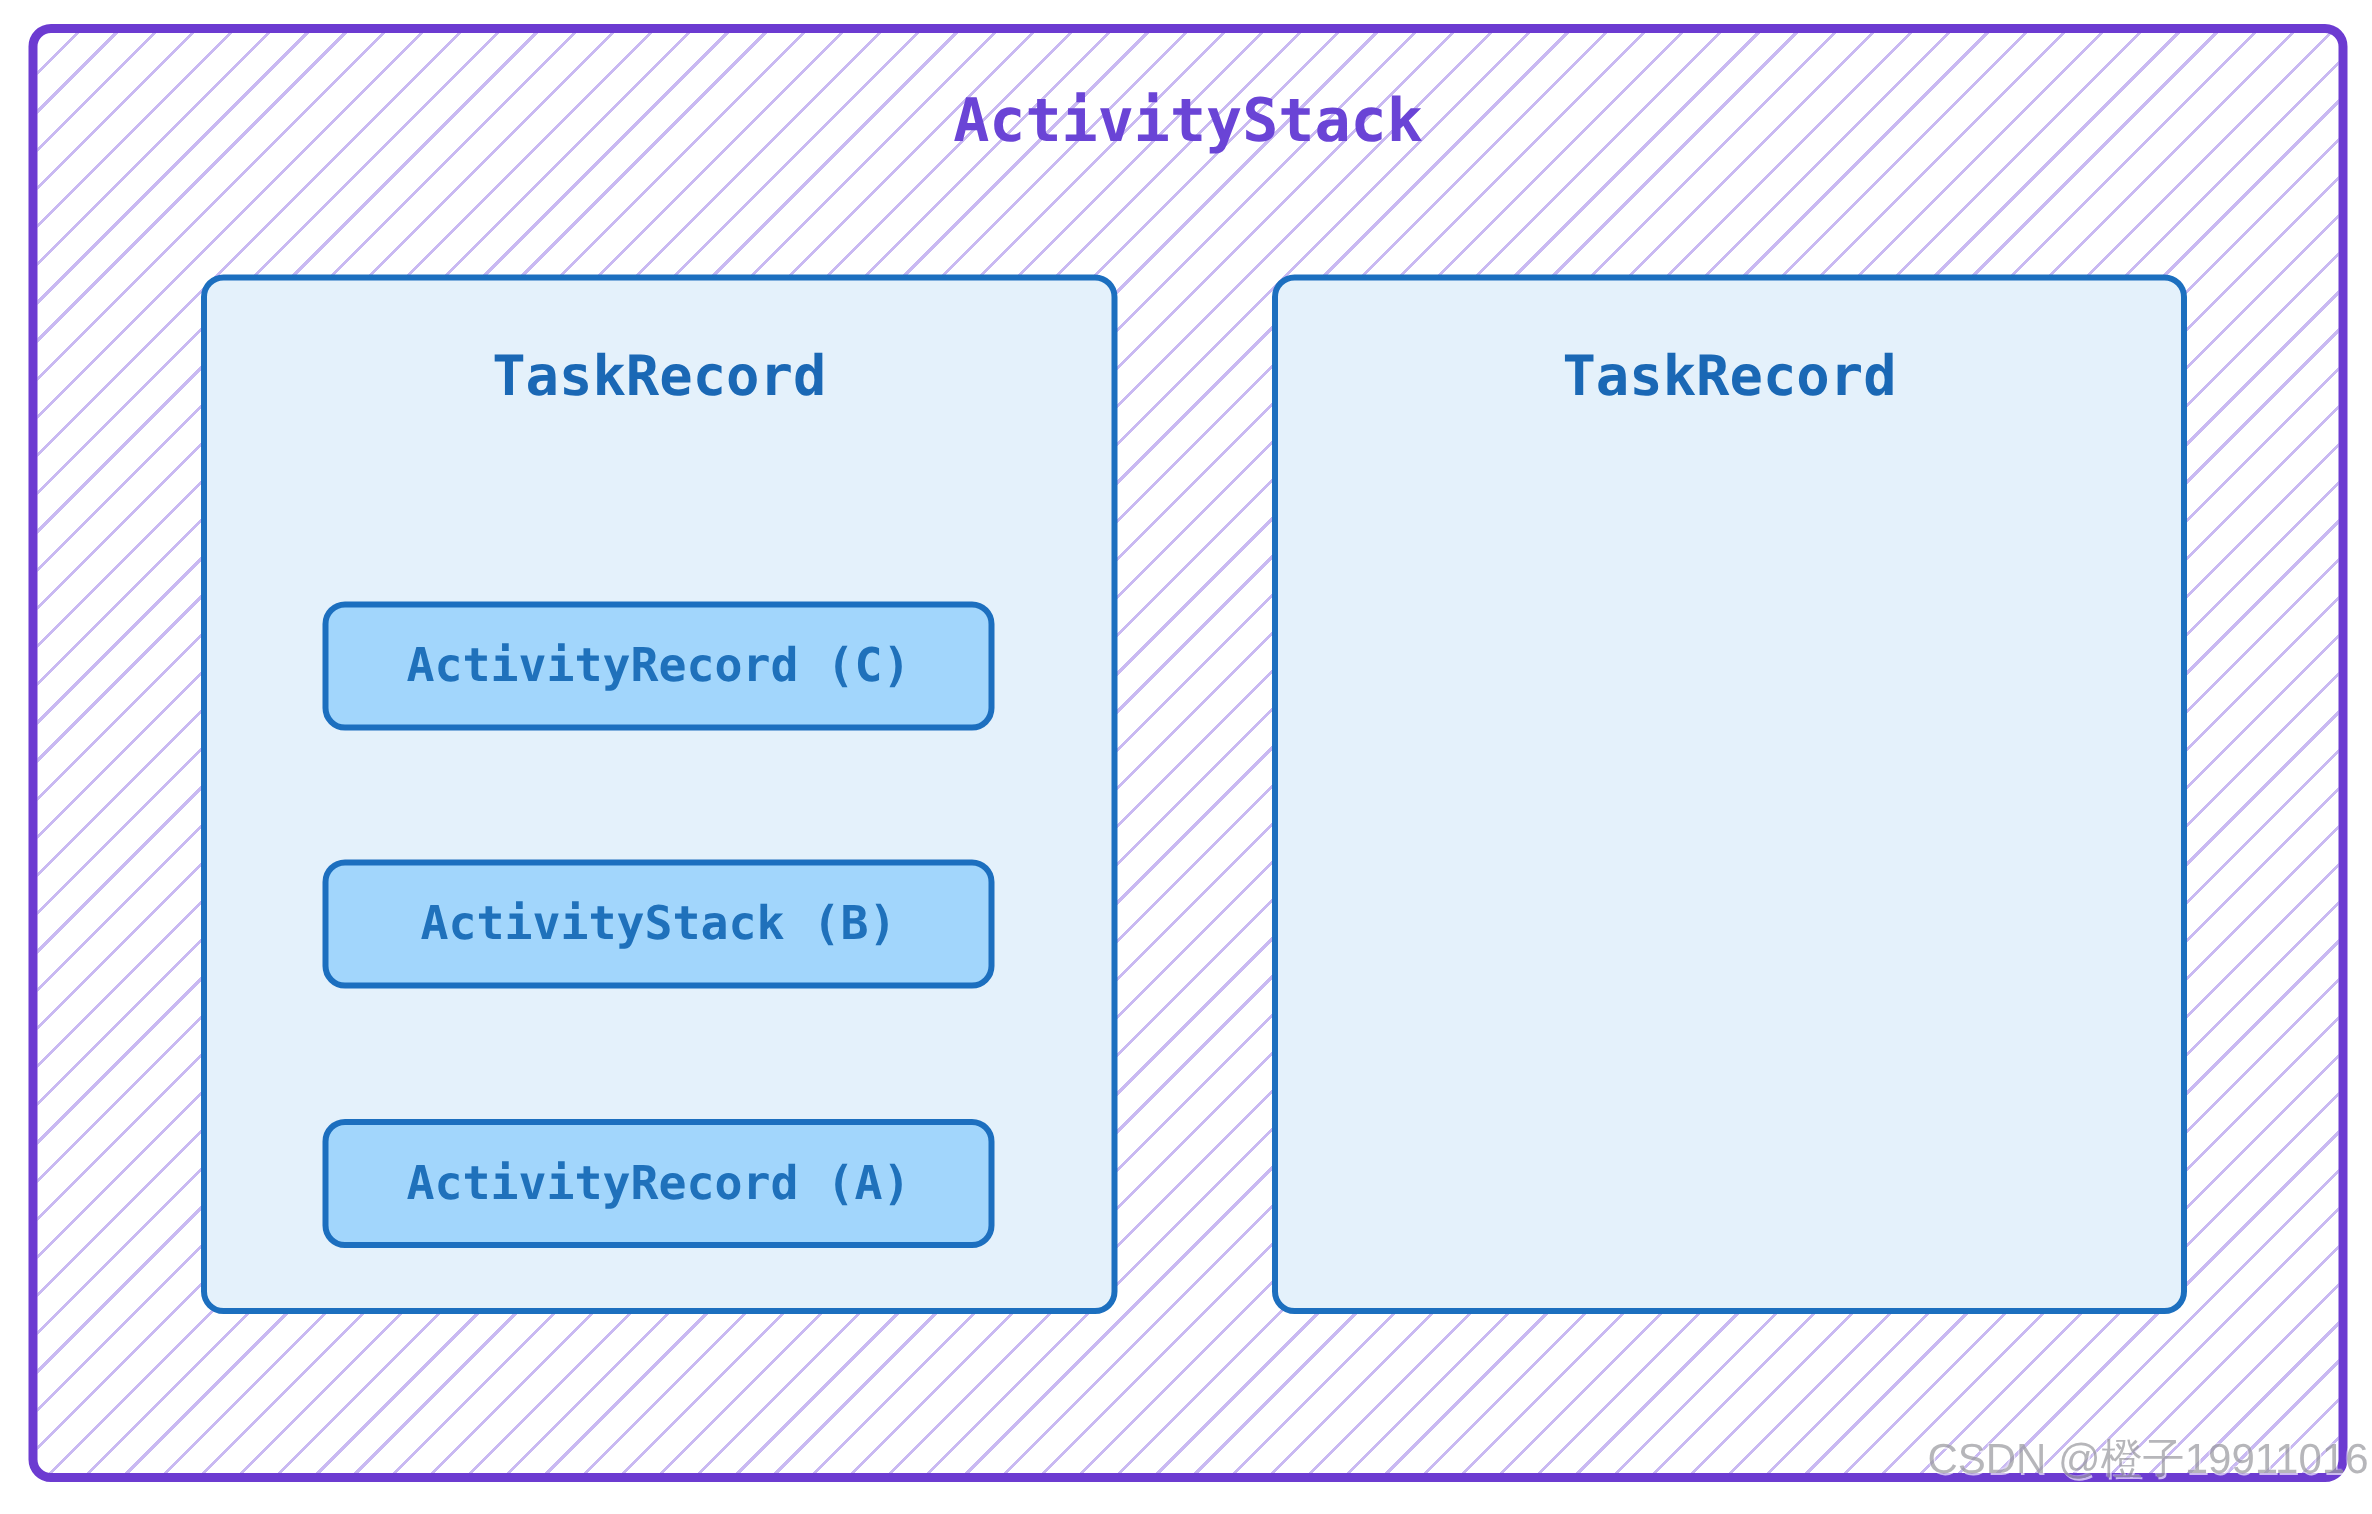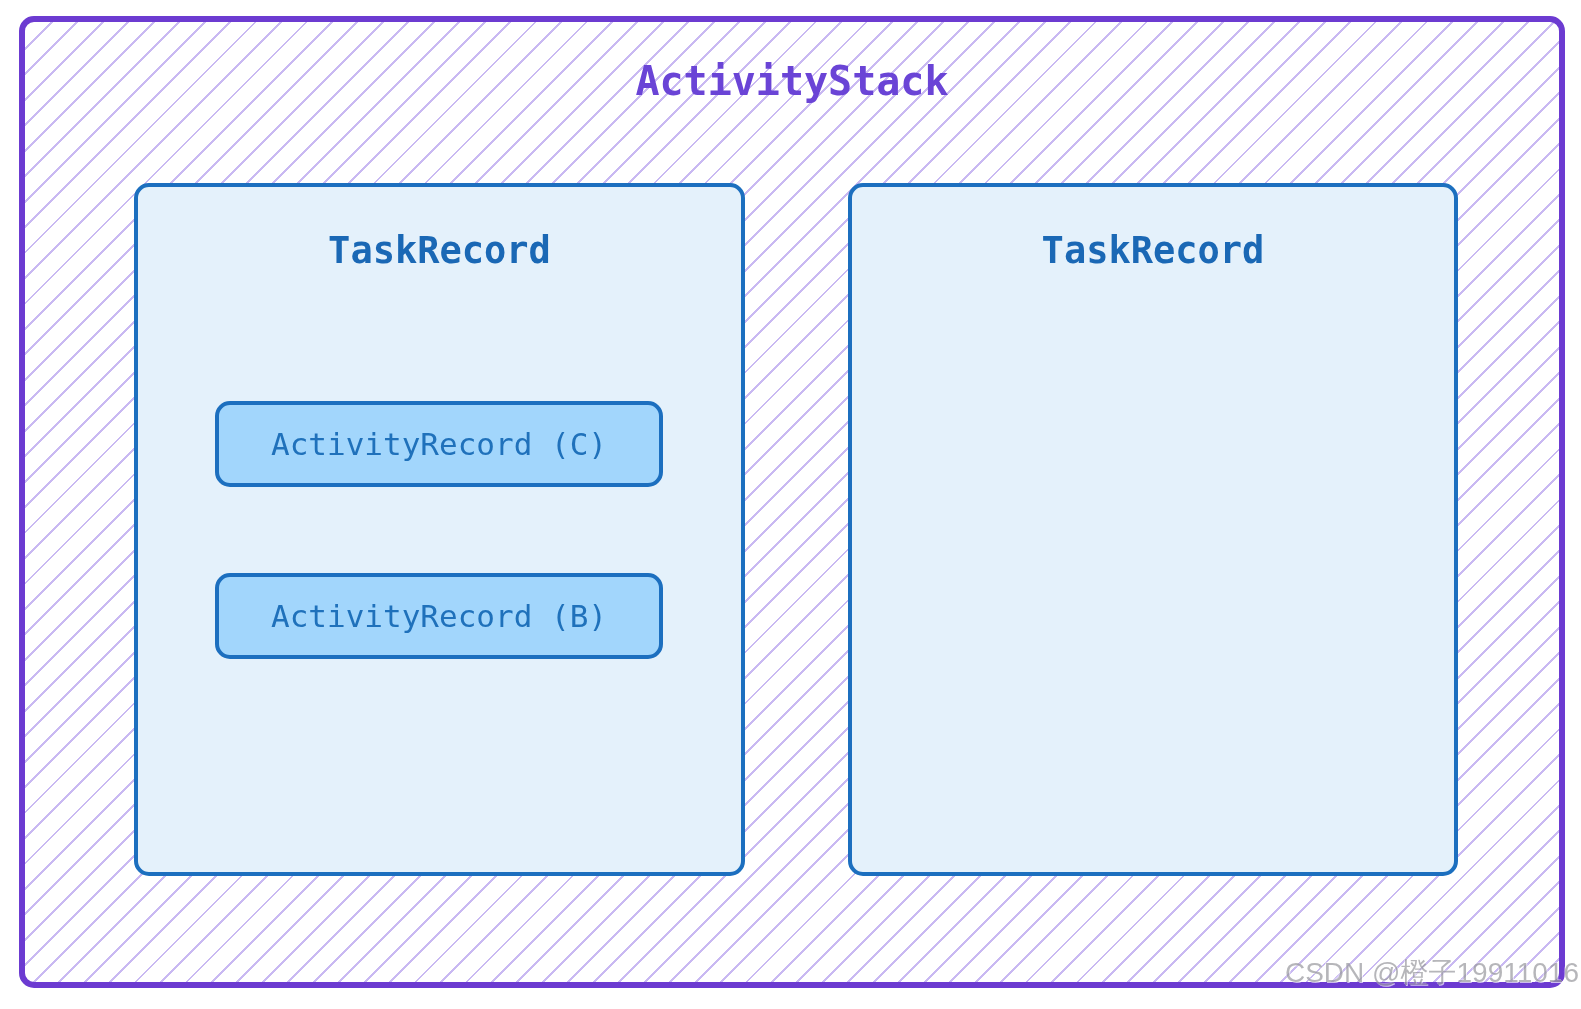--- a/index.html
+++ b/index.html
@@ -62,21 +62,21 @@
   .record {
     position: absolute;
     left: 77px;
     width: 448px;
     height: 86px;
     background: var(--record-bg);
     border: 4px solid var(--blue-border);
     display: flex;
     align-items: center;
     justify-content: center;
-    font-weight: normal;
+    font-weight: bold;
     font-size: 31px;
     color: var(--record-text);
     white-space: nowrap;
   }
   .task-right .record { left: 76px; width: 447px; }
   .row-top    { top: 214px; }
   .row-middle { top: 386px; }
   .row-bottom { top: 559px; }
   .watermark {
     position: absolute;
@@ -93,21 +93,22 @@
 </style>
 </head>
 <body>
 
 <div class="stack-box">
   <div class="stack-title">ActivityStack</div>
 
   <div class="task-box task-left">
     <div class="task-title">TaskRecord</div>
     <div class="record row-top">ActivityRecord (C)</div>
-    <div class="record row-middle">ActivityRecord (B)</div>
+    <div class="record row-middle">ActivityStack (B)</div>
+    <div class="record row-bottom">ActivityRecord (A)</div>
   </div>
 
   <div class="task-box task-right">
     <div class="task-title">TaskRecord</div>
   </div>
 </div>
 
 <div class="watermark">CSDN @橙子19911016</div>
 
 </body></html>

